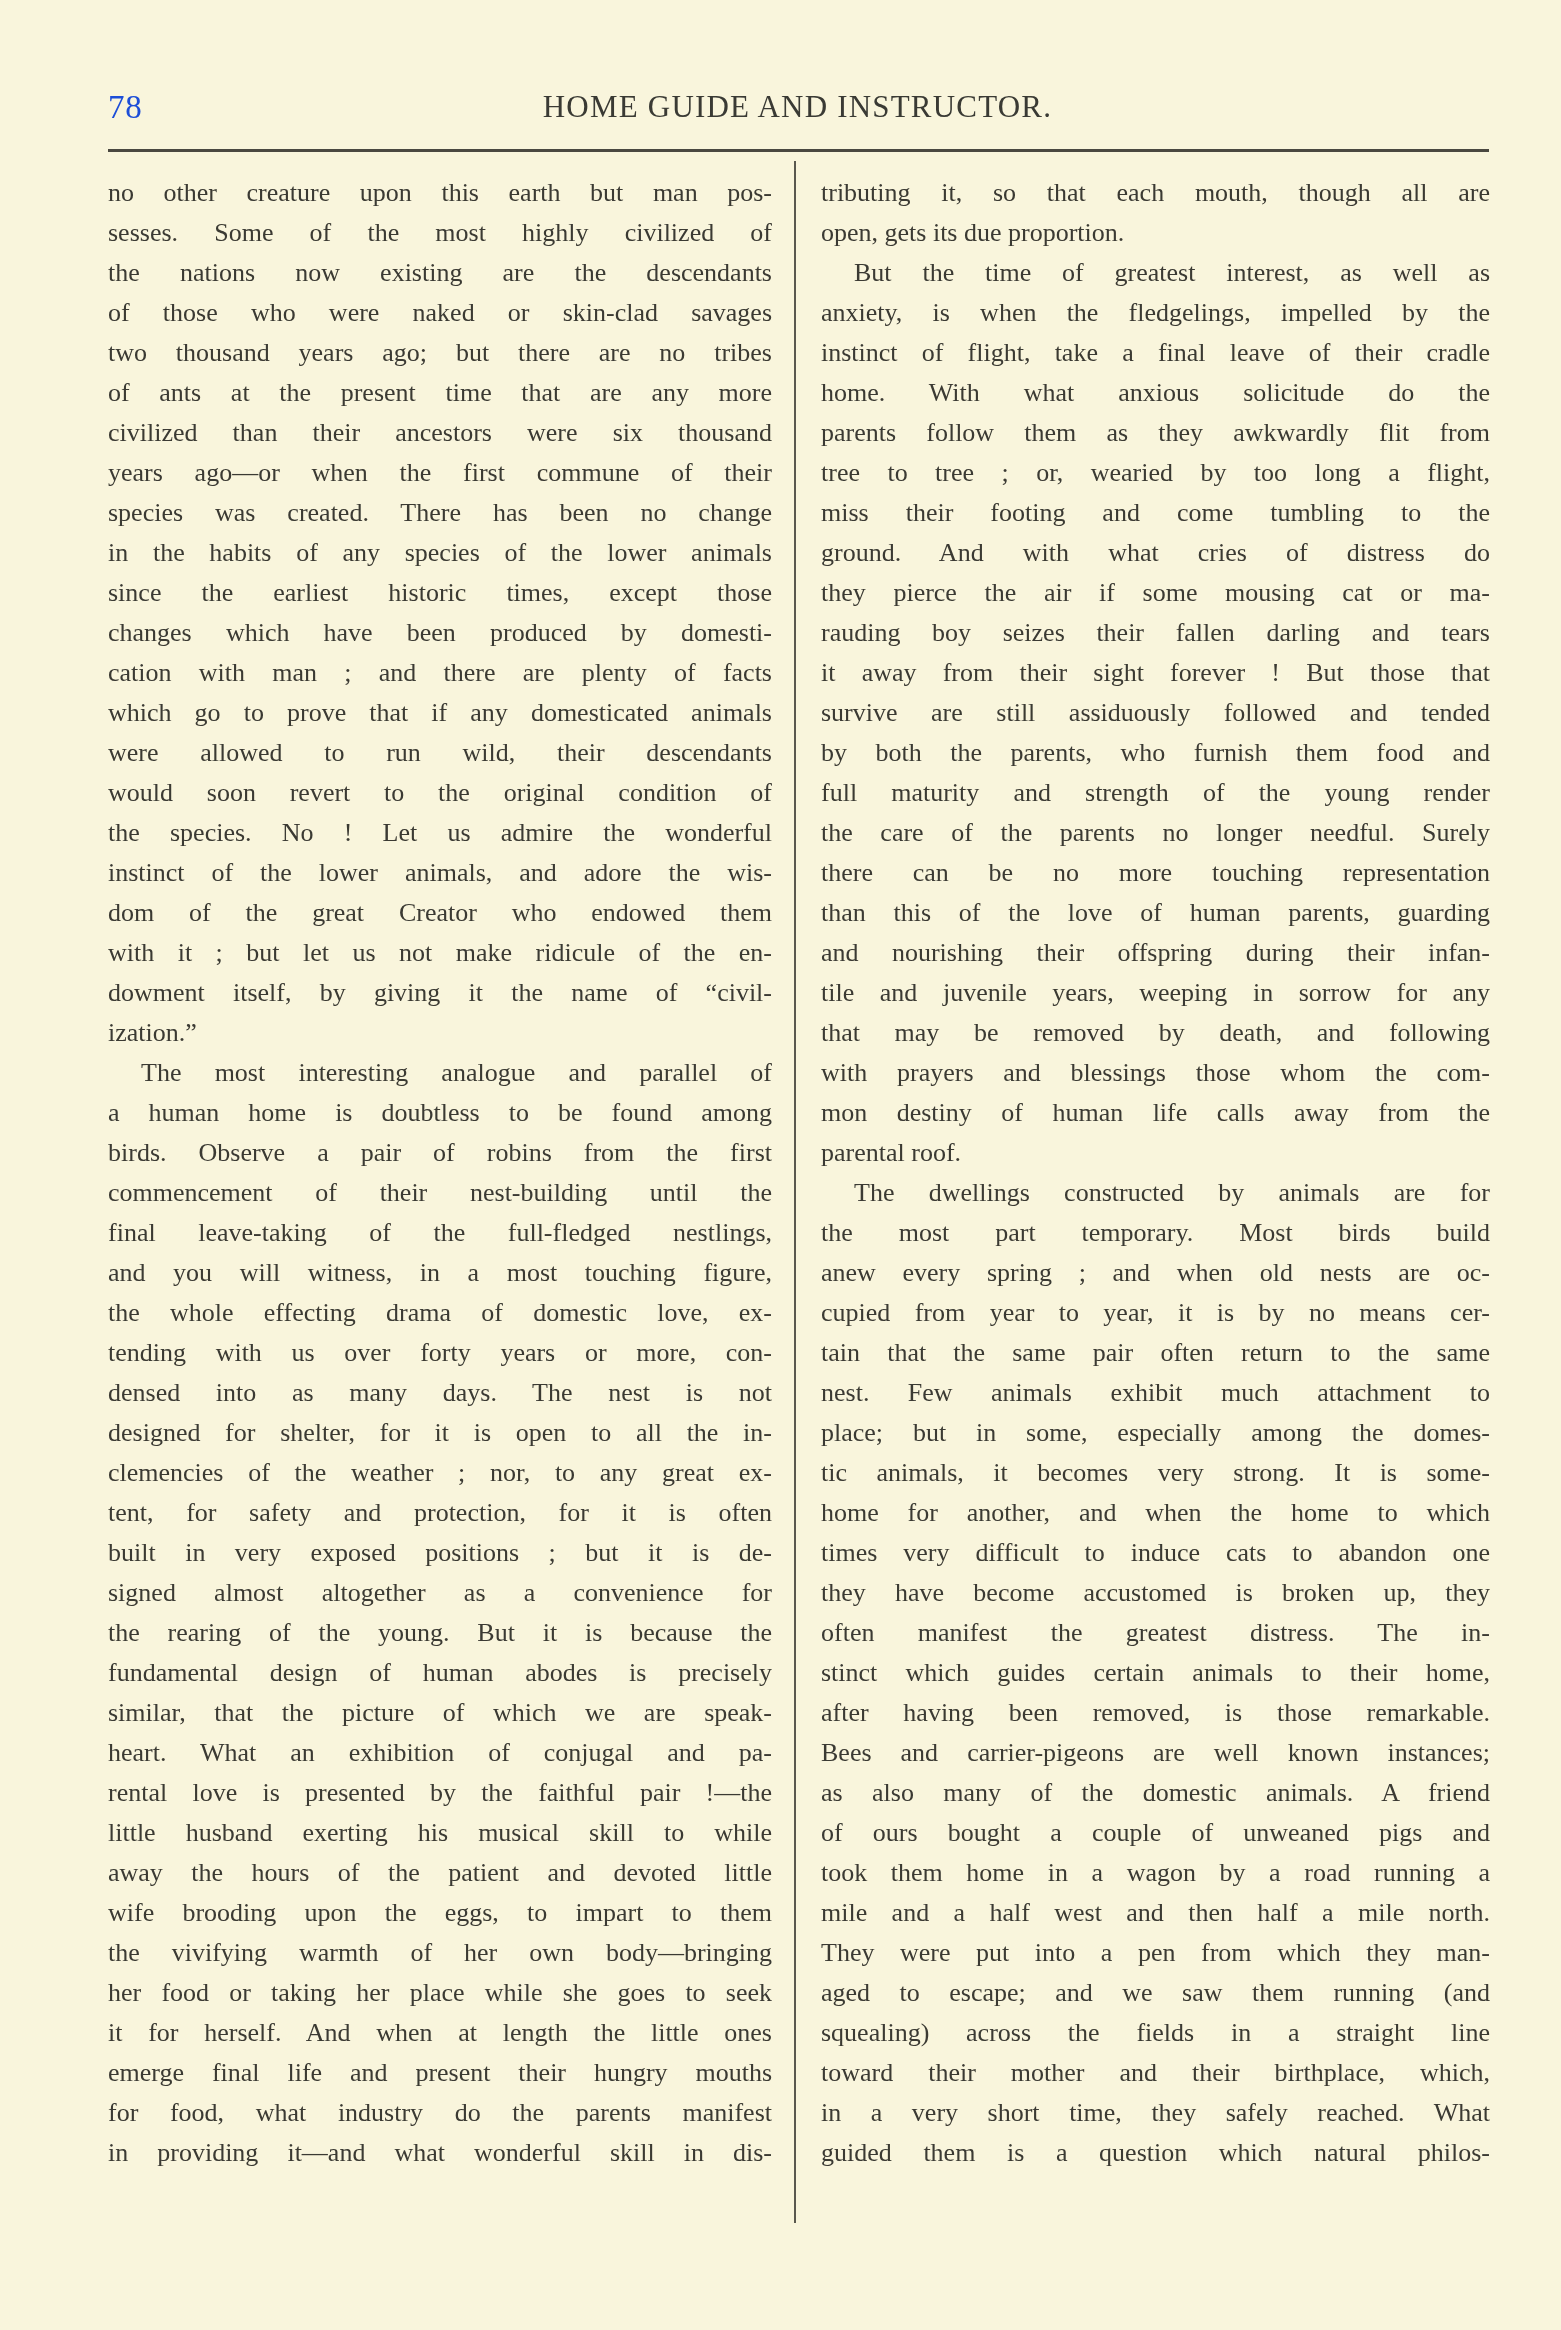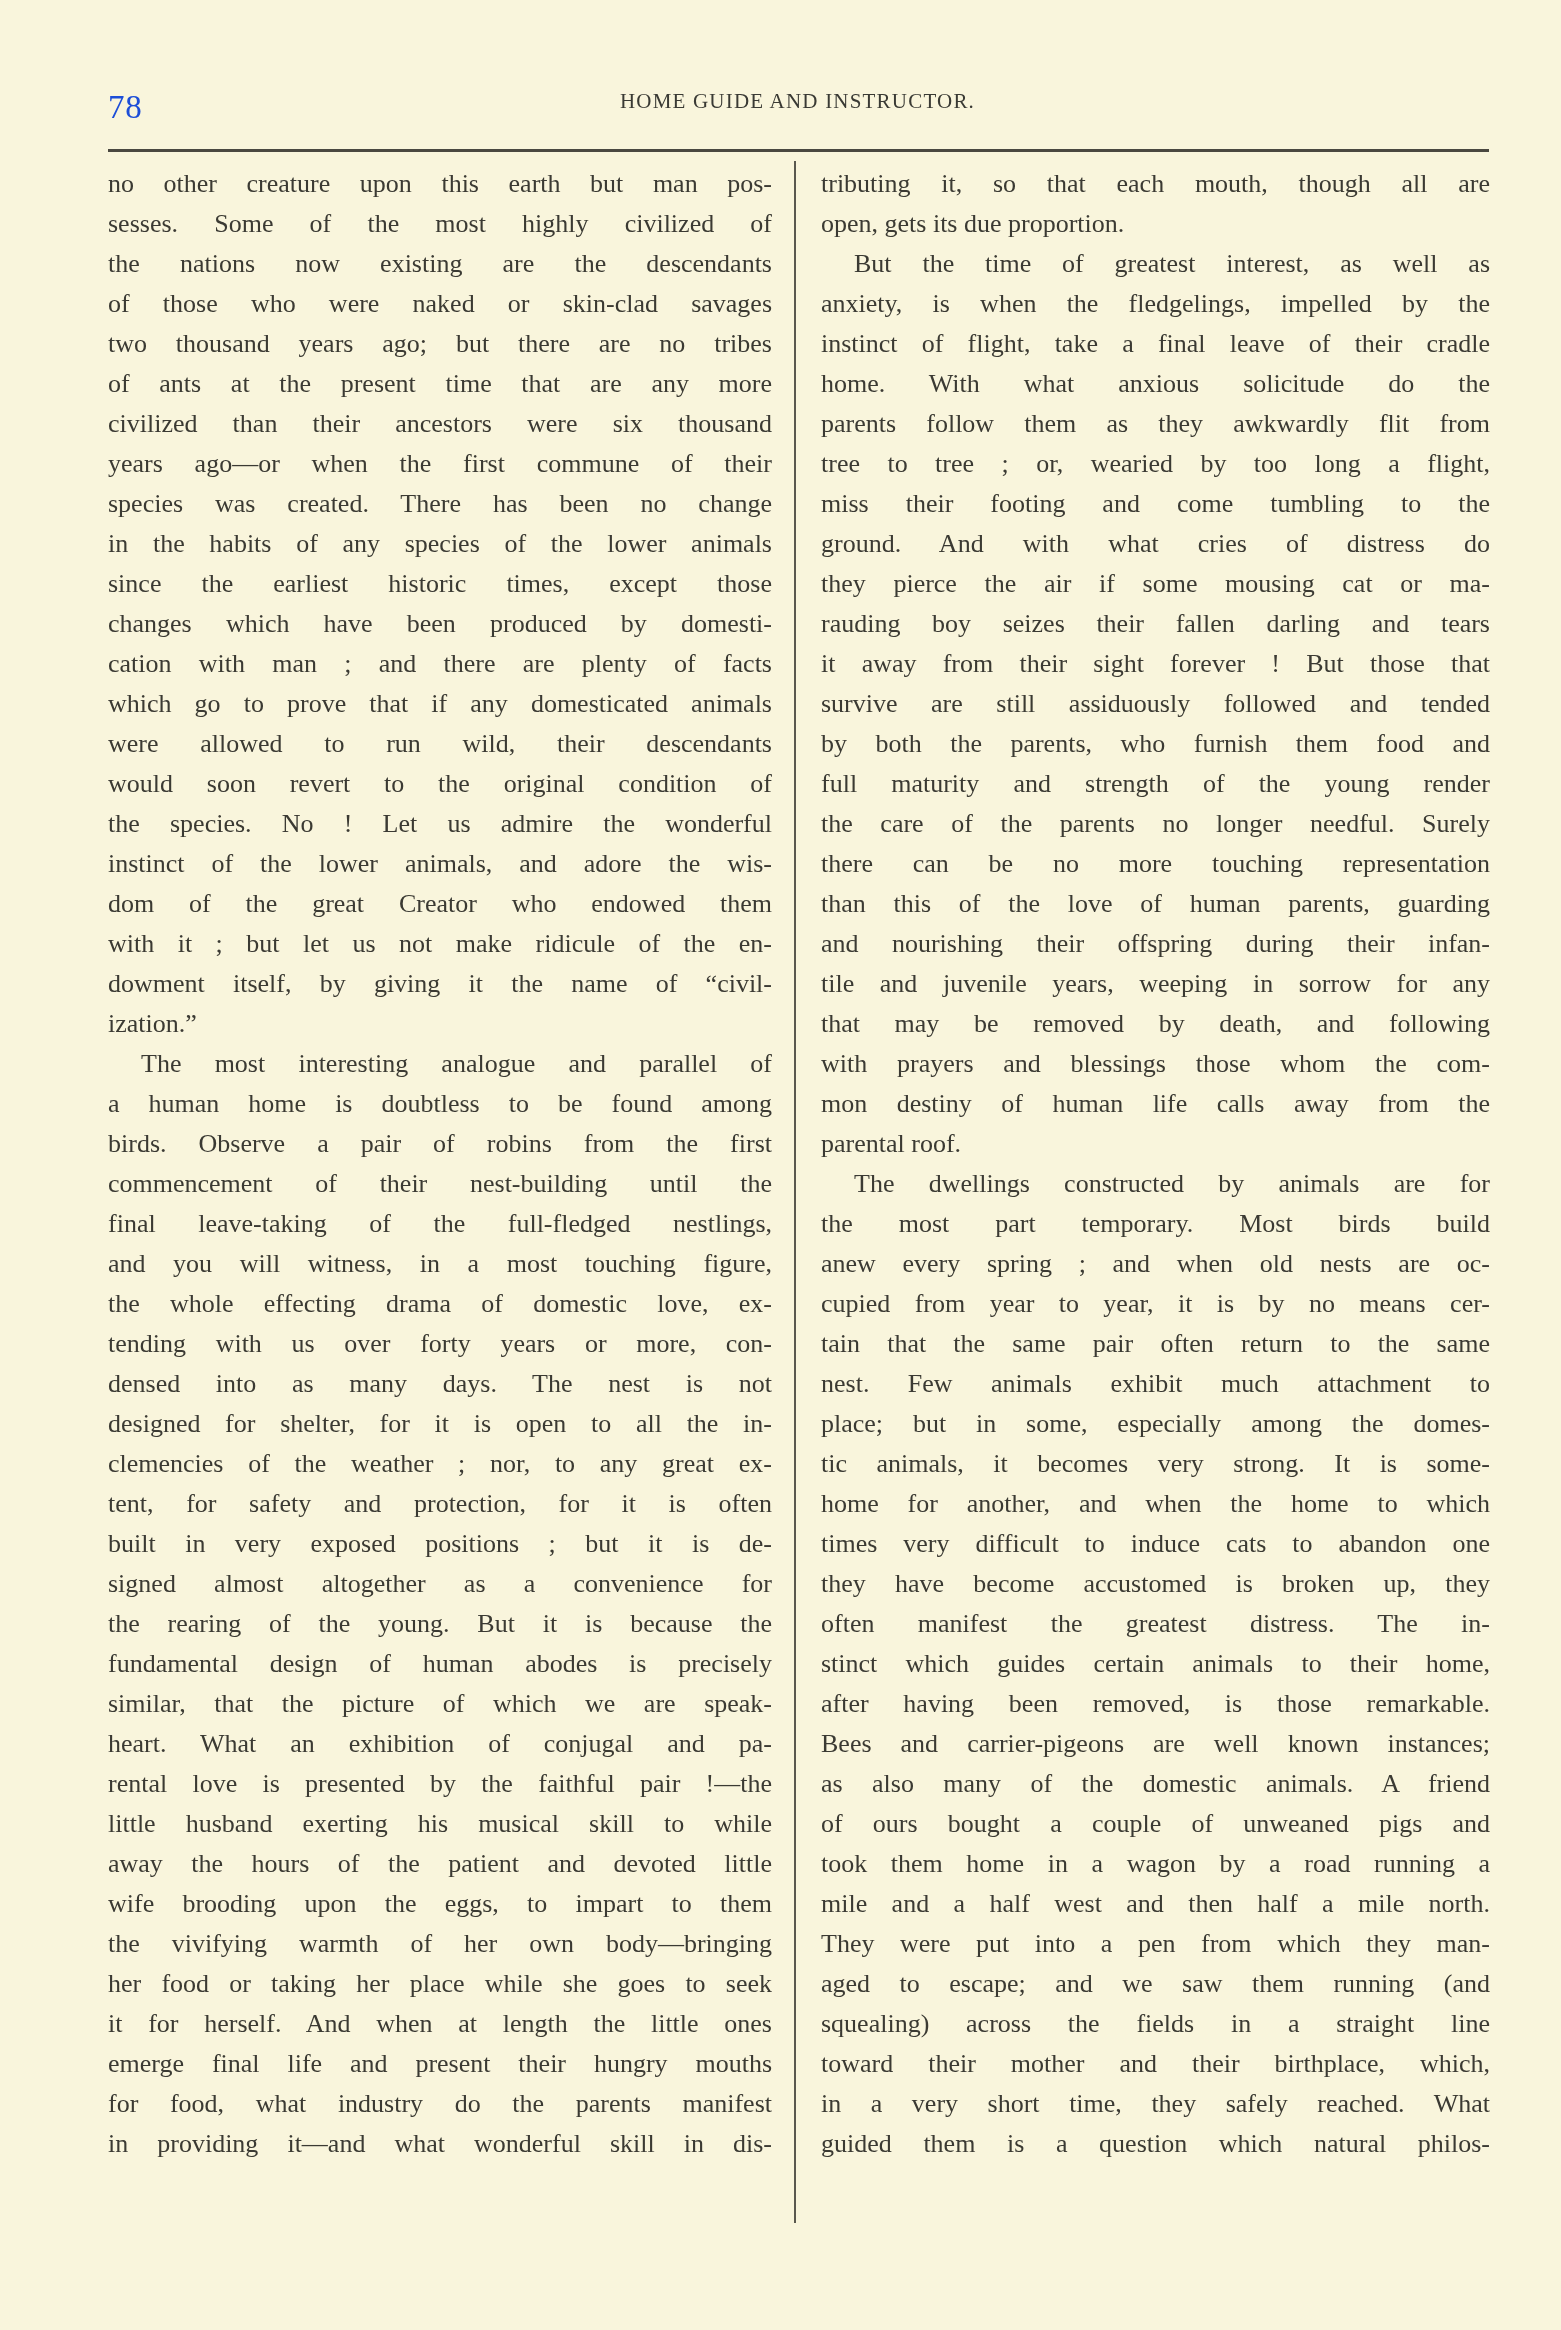--- a/index.html
+++ b/index.html
@@ -9,33 +9,33 @@
     position: relative; overflow: hidden;
     font-family: "Liberation Serif", "DejaVu Serif", serif;
     color: #3b3a33;
   }
   .page-number {
     position: absolute; left: 108px; top: 89px;
     font-size: 33px; letter-spacing: 0.8px; color: #1d4ed8;
   }
   .running-head {
     position: absolute; left: 0; right: 0; top: 89px;
-    text-align: center; font-size: 21px; letter-spacing: 1.2px;
+    text-align: center; font-size: 31px; letter-spacing: 1.2px;
     color: #3a3a34; padding-left: 33px;
   }
   .header-rule {
     position: absolute; left: 108px; width: 1381px; top: 149px;
     height: 2.5px; background: #4a4840;
   }
   .column-rule {
     position: absolute; left: 794px; top: 161px; height: 2062px;
     width: 1.6px; background: #5a584e;
   }
   .column {
-    position: absolute; top: 164px;
+    position: absolute; top: 173px;
     font-size: 26px; line-height: 40px;
   }
   .col-left { left: 108px; width: 664px; }
   .col-right { left: 821px; width: 669px; }
   .line {
     display: block; white-space: nowrap;
     text-align: justify; text-align-last: justify;
     height: 40px;
   }
   .line.last { text-align-last: left; }

